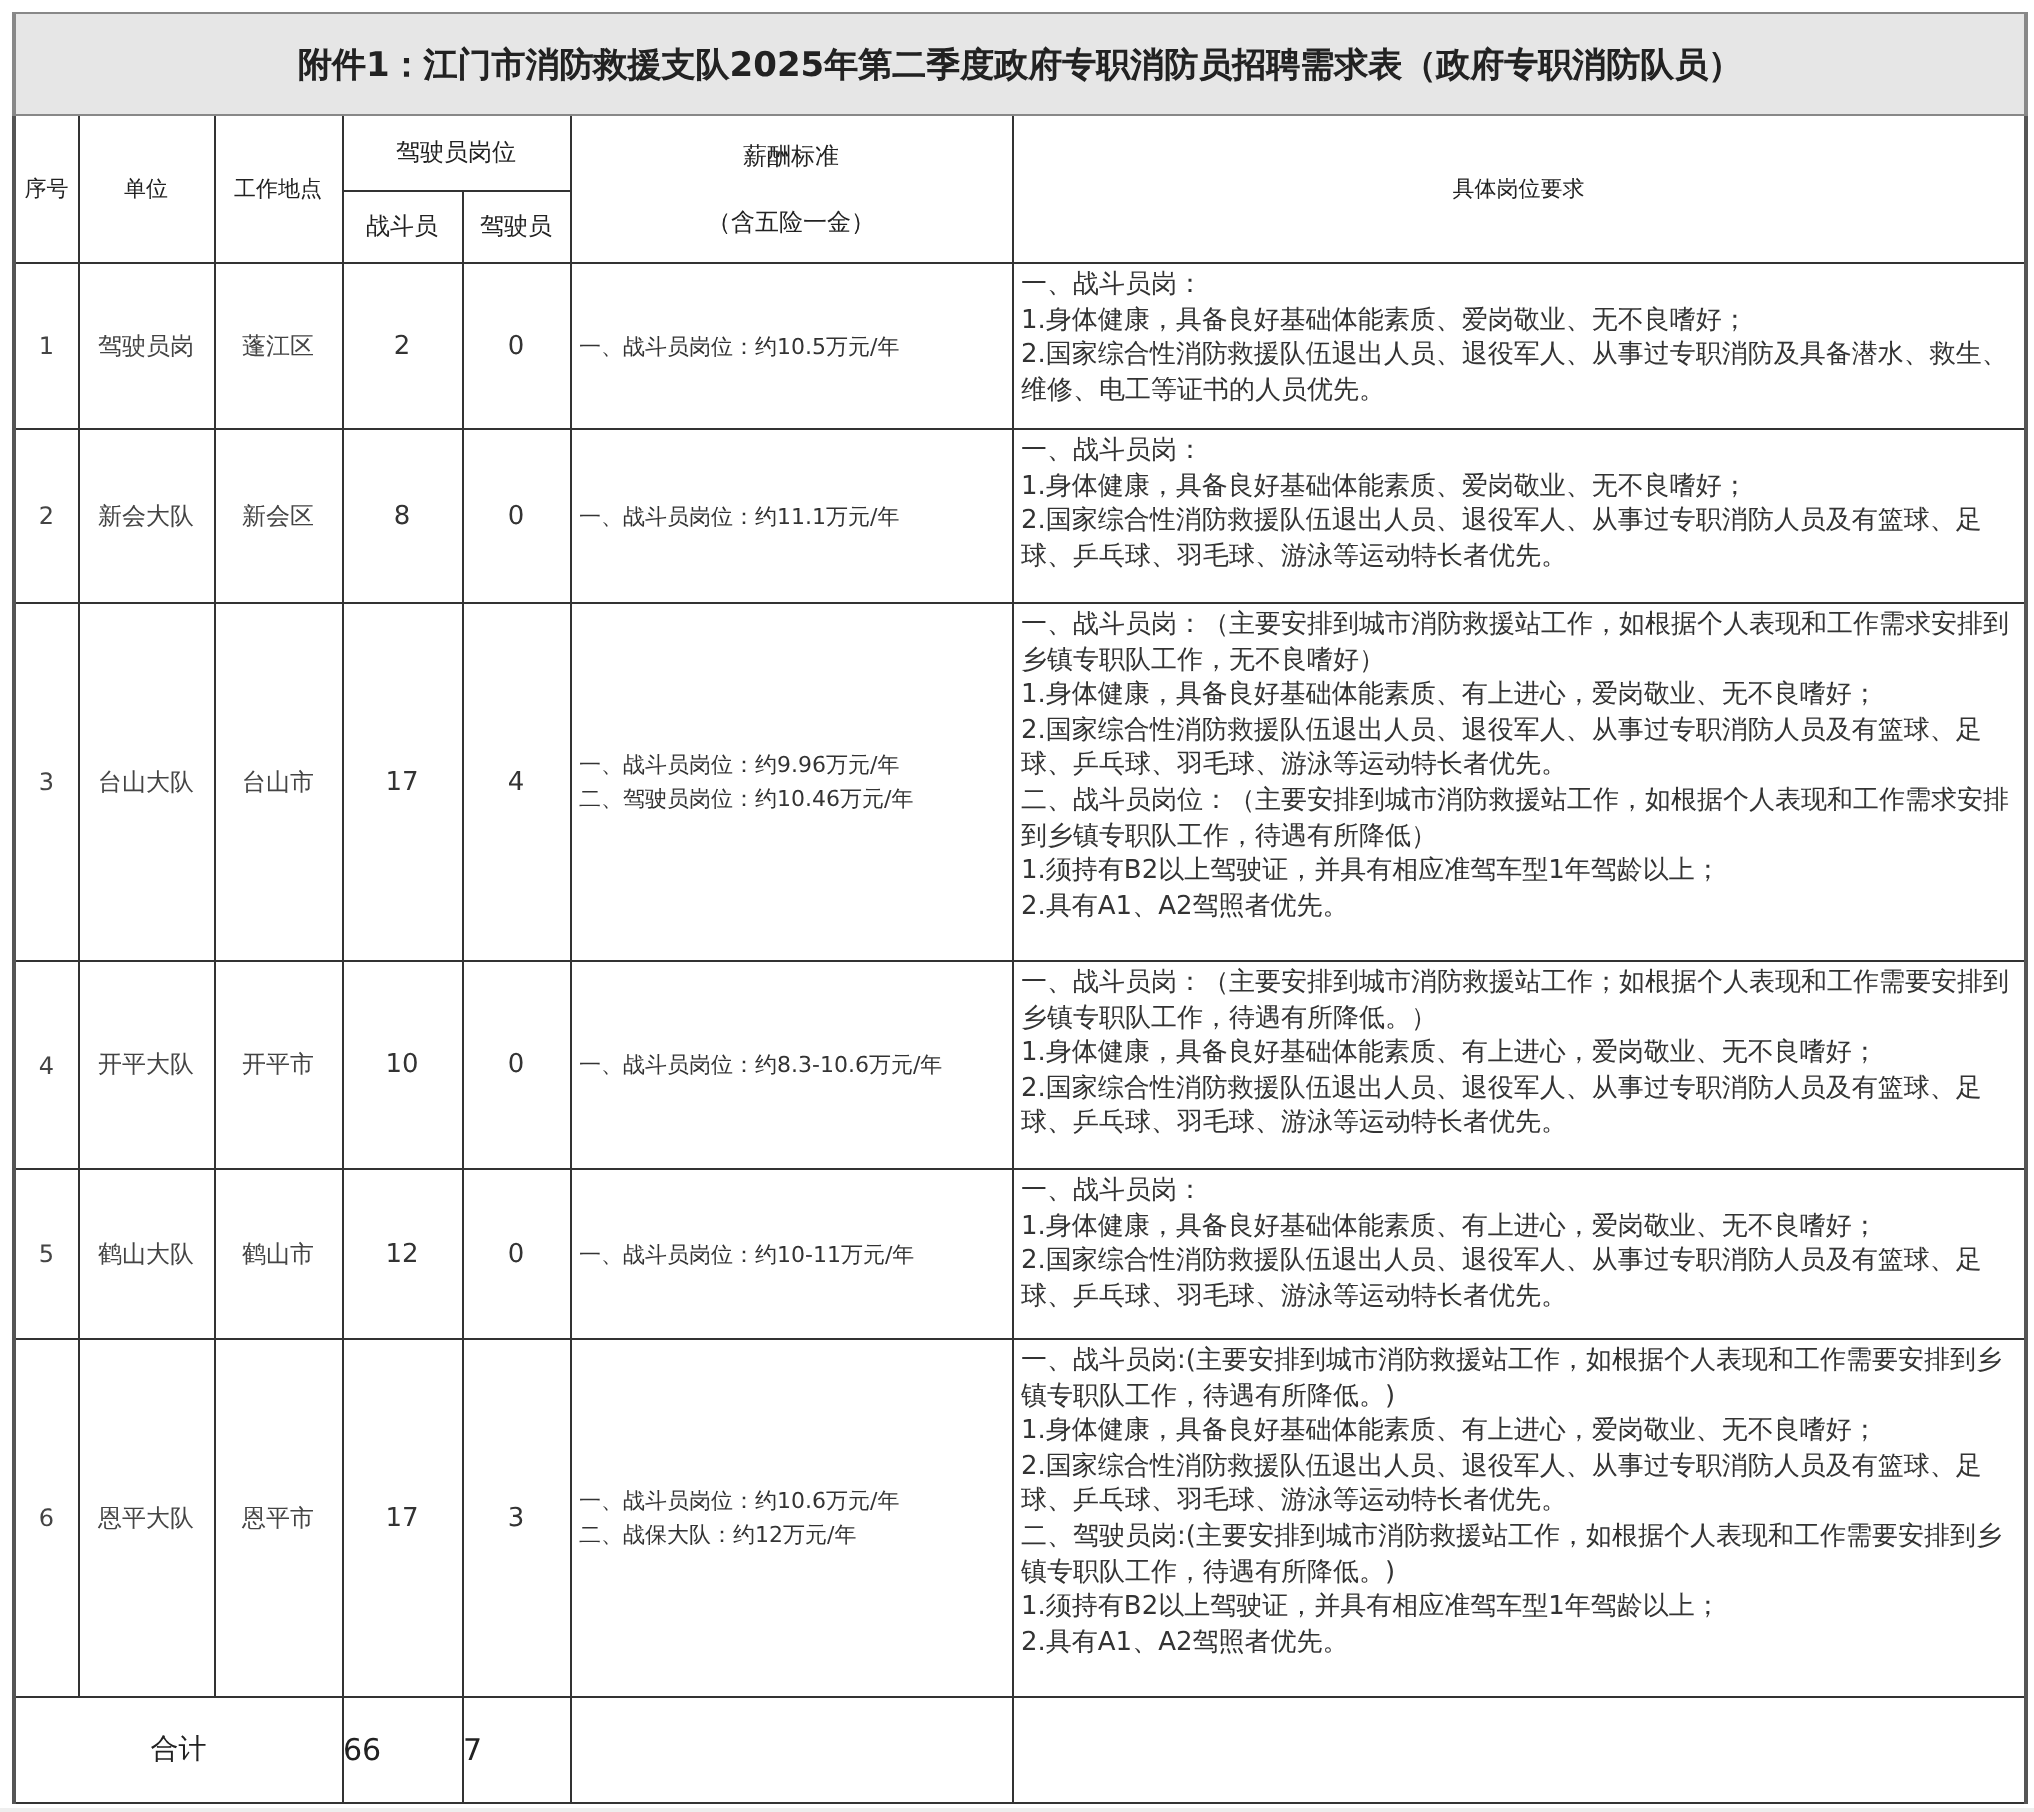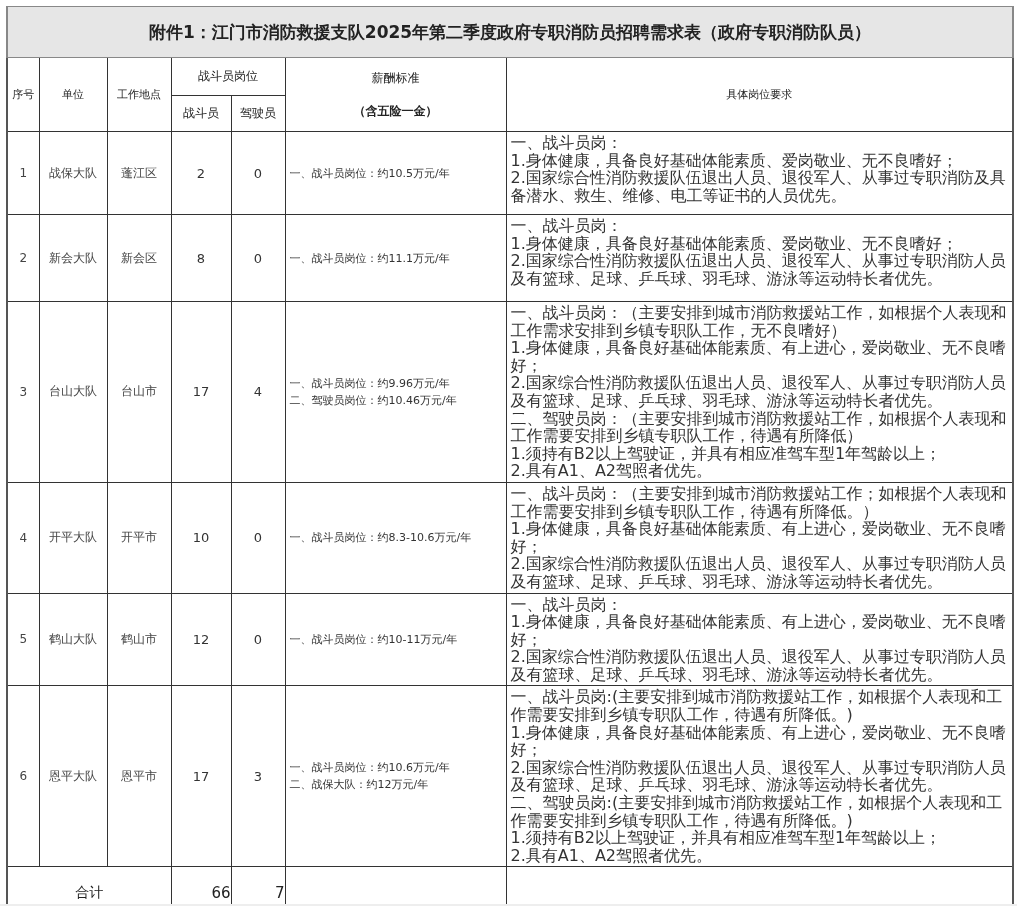--- a/index.html
+++ b/index.html
@@ -5,28 +5,28 @@
     html, body { margin: 0; padding: 0; background: #ffffff; }
     body { width: 1017px; height: 906px; position: relative; overflow: hidden;
            font-family: "DejaVu Sans", "Liberation Sans", sans-serif; color: #222; }
     .sheet { position: absolute; left: 6px; top: 6px; width: 893px; }
     table { border-collapse: collapse; width: 1006px; table-layout: fixed; }
     td, th { border: 1px solid #333; padding: 0; font-weight: normal; }
     .title-row td { background: #e6e6e6; height: 50px; text-align: center;
                     font-size: 17px; font-weight: bold; color: #222; border-color: #888; }
     .hdr { text-align: center; font-size: 11px; color: #222; }
     .hdr.small { font-size: 12px; }
-    .hdr .sub { display: block; font-size: 12px; margin-top: 16px; font-weight: bold; }
+    .hdr .sub { display: block; font-size: 12px; margin-top: 16px; }
     .c { text-align: center; font-size: 12px; color: #444; }
     .num { text-align: center; font-size: 13px; color: #333; }
     .pay { font-size: 11px; color: #333; padding-left: 4px; vertical-align: middle; line-height: 17px; }
-    .req { font-size: 16px; color: #333; padding: 2px 4px; vertical-align: top; line-height: 17.6px; margin-top: 32px; }
+    .req { font-size: 13px; color: #333; padding: 2px 4px; vertical-align: top; line-height: 17.6px; margin-top: 32px; }
     .req div, .pay div { white-space: normal; }
     .total-label { text-align: center; font-size: 14px; color: #222; margin-top: 29px; }
-    .total-num { text-align: right; font-size: 15px; color: #222; }
+    .total-num { text-align: left; font-size: 15px; color: #222; }
     .edge-l { border-left: 2px solid #555; }
     .edge-r { border-right: 2px solid #555; }
     .bottom-strip { position: absolute; left: 0; top: 904px; width: 1017px; height: 2px; background: #eee; }
   </style>
 </head>
 <body>
 
 <div class="sheet">
   <table>
     <colgroup>
@@ -41,35 +41,35 @@
 
     <tbody>
         <tr class="title-row">
       <td colspan="7" class="edge-l edge-r">附件1：江门市消防救援支队2025年第二季度政府专职消防员招聘需求表（政府专职消防队员）</td>
     </tr>
 
     <tr style="height:38px">
       <th rowspan="2" class="hdr edge-l">序号</th>
       <th rowspan="2" class="hdr">单位</th>
       <th rowspan="2" class="hdr">工作地点</th>
-      <th colspan="2" class="hdr small">战斗员岗位</th>
+      <th colspan="2" class="hdr small">驾驶员岗位</th>
       <th rowspan="2" class="hdr small">
         <span>薪酬标准</span>
         <span class="sub">（含五险一金）</span>
       </th>
       <th rowspan="2" class="hdr edge-r">具体岗位要求</th>
     </tr>
     <tr style="height:36px">
       <th class="hdr small">战斗员</th>
       <th class="hdr small">驾驶员</th>
     </tr>
 
     <tr style="height:83px">
       <td class="c edge-l">1</td>
-      <td class="c">战保大队</td>
+      <td class="c">驾驶员岗</td>
       <td class="c">蓬江区</td>
       <td class="num">2</td>
       <td class="num">0</td>
       <td class="pay">
         <div>一、战斗员岗位：约10.5万元/年</div>
       </td>
       <td class="req edge-r">
         <div>一、战斗员岗：</div>
         <div>1.身体健康，具备良好基础体能素质、爱岗敬业、无不良嗜好；</div>
         <div>2.国家综合性消防救援队伍退出人员、退役军人、从事过专职消防及具备潜水、救生、维修、电工等证书的人员优先。</div>
@@ -99,21 +99,21 @@
       <td class="num">17</td>
       <td class="num">4</td>
       <td class="pay">
         <div>一、战斗员岗位：约9.96万元/年</div>
         <div>二、驾驶员岗位：约10.46万元/年</div>
       </td>
       <td class="req edge-r">
         <div>一、战斗员岗：（主要安排到城市消防救援站工作，如根据个人表现和工作需求安排到乡镇专职队工作，无不良嗜好）</div>
         <div>1.身体健康，具备良好基础体能素质、有上进心，爱岗敬业、无不良嗜好；</div>
         <div>2.国家综合性消防救援队伍退出人员、退役军人、从事过专职消防人员及有篮球、足球、乒乓球、羽毛球、游泳等运动特长者优先。</div>
-        <div>二、驾驶员岗：（主要安排到城市消防救援站工作，如根据个人表现和工作需要安排到乡镇专职队工作，待遇有所降低）</div>
+        <div>二、战斗员岗位：（主要安排到城市消防救援站工作，如根据个人表现和工作需求安排到乡镇专职队工作，待遇有所降低）</div>
         <div>1.须持有B2以上驾驶证，并具有相应准驾车型1年驾龄以上；</div>
         <div>2.具有A1、A2驾照者优先。</div>
       </td>
     </tr>
 
     <tr style="height:104px">
       <td class="c edge-l">4</td>
       <td class="c">开平大队</td>
       <td class="c">开平市</td>
       <td class="num">10</td>

